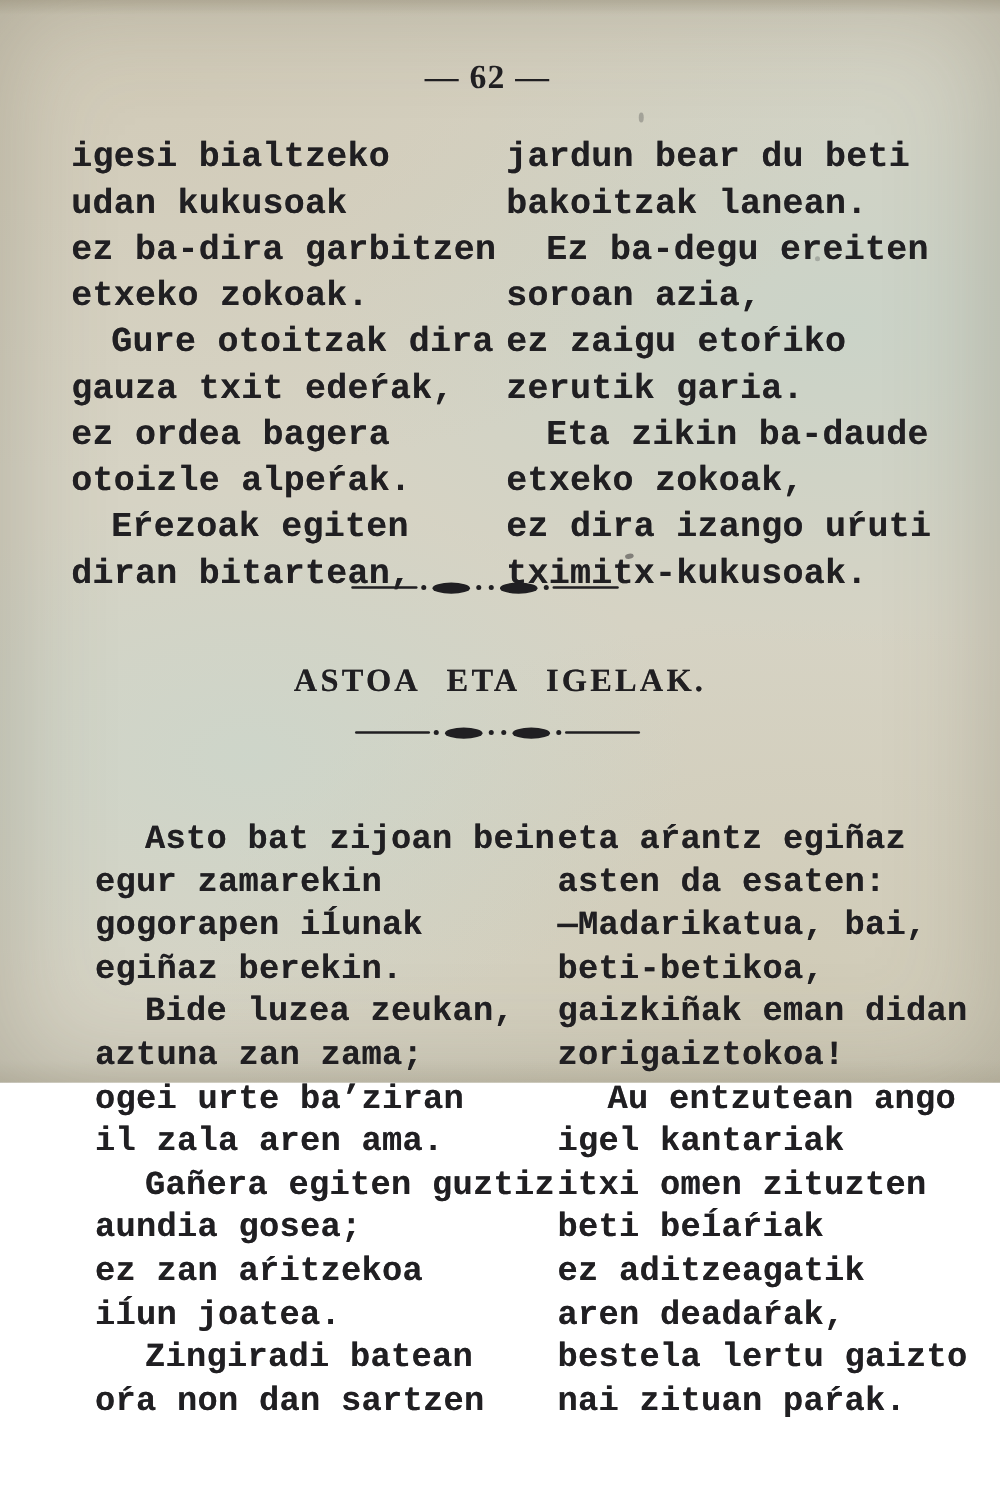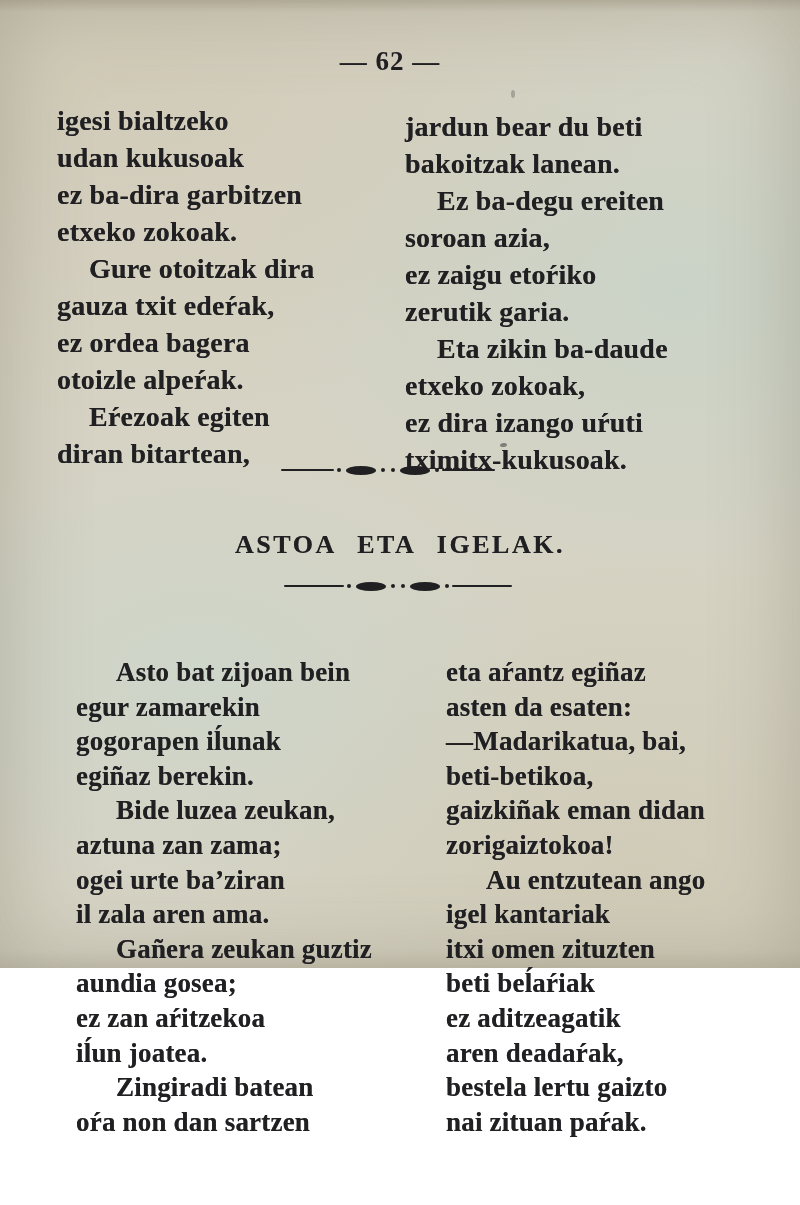--- a/index.html
+++ b/index.html
@@ -7,40 +7,40 @@
     --paper: #d6d3c4;
   }
   html, body { margin:0; padding:0; }
   body {
     width:800px; height:1205px;
     font-family:"Liberation Serif","DejaVu Serif",serif;
     overflow:hidden;
   }
   .page {
     position:relative;
-    width:800px; height:968px;
+    width:800px; height:866px;
     background-color:var(--paper);
     background-image:
       linear-gradient(180deg, rgba(140,130,105,0.30) 0px, rgba(140,130,105,0) 12px),
       linear-gradient(0deg, rgba(150,140,115,0.18) 0px, rgba(150,140,115,0) 18px),
       radial-gradient(120% 60% at 15% 8%,  rgba(206,197,176,0.55), rgba(206,197,176,0) 60%),
       radial-gradient(90% 50% at 85% 30%,  rgba(184,211,206,0.38), rgba(184,211,206,0) 60%),
       radial-gradient(80% 45% at 25% 70%,  rgba(194,216,209,0.42), rgba(194,216,209,0) 55%),
       radial-gradient(100% 55% at 80% 90%, rgba(203,196,172,0.50), rgba(203,196,172,0) 60%);
     box-shadow: inset 0 0 90px rgba(95,90,70,0.30);
   }
   .page-number {
     position:absolute; top:46px; left:0; width:780px;
     text-align:center;
     font-weight:700; font-size:27px; letter-spacing:1px;
     color:var(--ink);
   }
   .verse-block {
     position:absolute;
-    display:flex; align-items:center;
+    display:flex; align-items:flex-end;font-family:Liberation Mono, monospace;
   }
   .verse-block.top    { top:96px;  left:57px; width:712px; }
   .verse-block.bottom { top:655px; left:46px; width:724px; }
   .col { color:var(--ink); }
   .top .col.left     { width:326px; flex:none; }
   .top .col.right    { flex:1; padding-left:12px;margin-top:12px; }
   .bottom .col.left  { width:332px; flex:none;margin-left:30px; }
   .bottom .col.right { flex:1; padding-left:28px; }
   .col-rule {
     width:10px; flex:none;
@@ -148,21 +148,21 @@
   <section class="verse-block bottom">
     <div class="col left">
         <div class="verse-line indent">Asto bat zijoan bein</div>
         <div class="verse-line">egur zamarekin</div>
         <div class="verse-line">gogorapen iĺunak</div>
         <div class="verse-line">egiñaz berekin.</div>
         <div class="verse-line indent">Bide luzea zeukan,</div>
         <div class="verse-line">aztuna zan zama;</div>
         <div class="verse-line">ogei urte ba’ziran</div>
         <div class="verse-line">il zala aren ama.</div>
-        <div class="verse-line indent">Gañera zeukan guztiz</div>
+        <div class="verse-line indent">Gañera egiten guztiz</div>
         <div class="verse-line">aundia gosea;</div>
         <div class="verse-line">ez zan aŕitzekoa</div>
         <div class="verse-line">iĺun joatea.</div>
         <div class="verse-line indent">Zingiradi batean</div>
         <div class="verse-line">oŕa non dan sartzen</div>
       </div>
     <div class="col-rule"></div>
     <div class="col right">
         <div class="verse-line">eta aŕantz egiñaz</div>
         <div class="verse-line">asten da esaten:</div>

